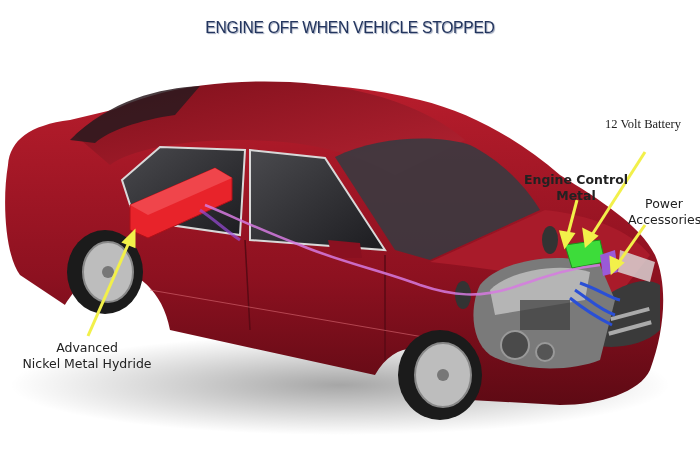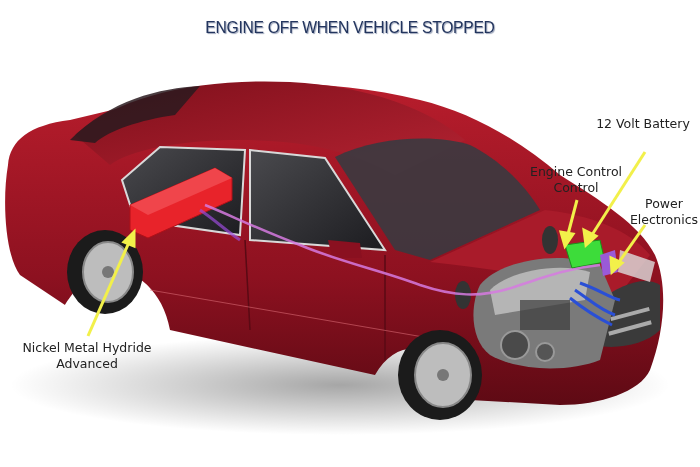--- a/index.html
+++ b/index.html
@@ -102,30 +102,30 @@
     <polygon points="586,245 584,230 596,236"></polygon>
     <line x1="577" y1="200" x2="567" y2="238"></line>
     <polygon points="565,246 561,232 573,234"></polygon>
     <line x1="645" y1="225" x2="617" y2="265"></line>
     <polygon points="612,272 611,258 622,263"></polygon>
     <line x1="88" y1="336" x2="130" y2="240"></line>
     <polygon points="134,232 134,246 124,242"></polygon>
   </g>
 </svg>
 
-<div class="label" style="left:588px; top:116px; width:110px;">
+<div class="label" style="left:588px; top:116px; width:110px;font-family:Liberation Serif, serif;">
   <span>12 Volt Battery</span>
 </div>
 
-<div class="label" style="left:520px; top:164px; width:112px;">
+<div class="label" style="left:520px; top:172px; width:112px;font-weight:bold;">
   <span>Engine Control</span>
-  <span>Control</span>
+  <span>Metal</span>
 </div>
 
 <div class="label" style="left:628px; top:196px; width:72px;">
   <span>Power</span>
-  <span>Electronics</span>
+  <span>Accessories</span>
 </div>
 
 <div class="label" style="left:2px; top:340px; width:170px;">
+  <span>Advanced</span>
   <span>Nickel Metal Hydride</span>
-  <span>Advanced</span>
 </div>
 
 </body></html>

